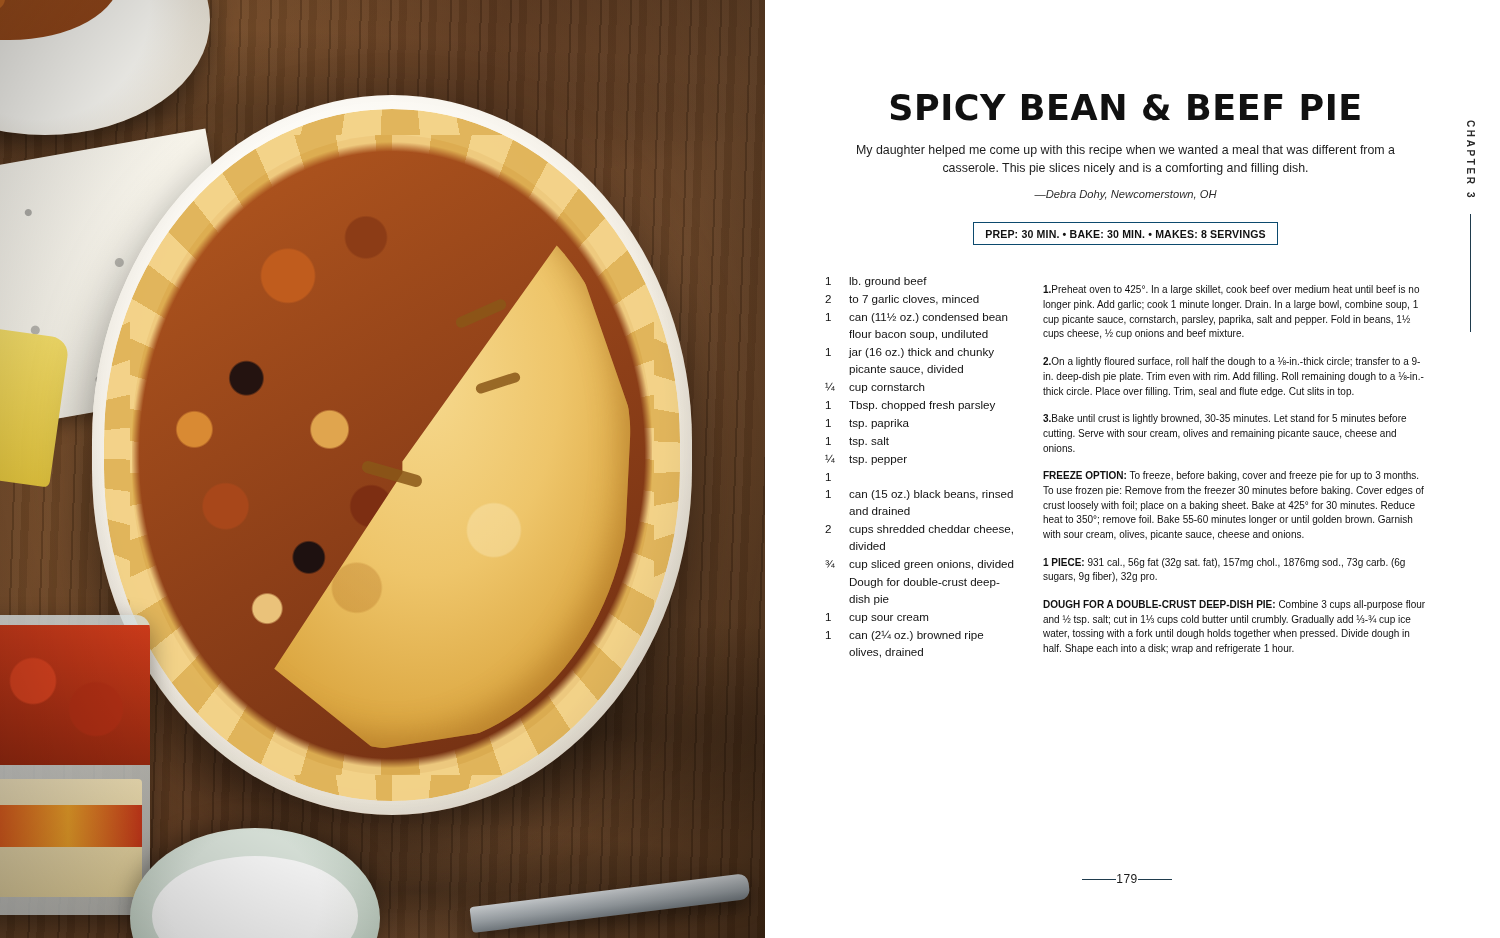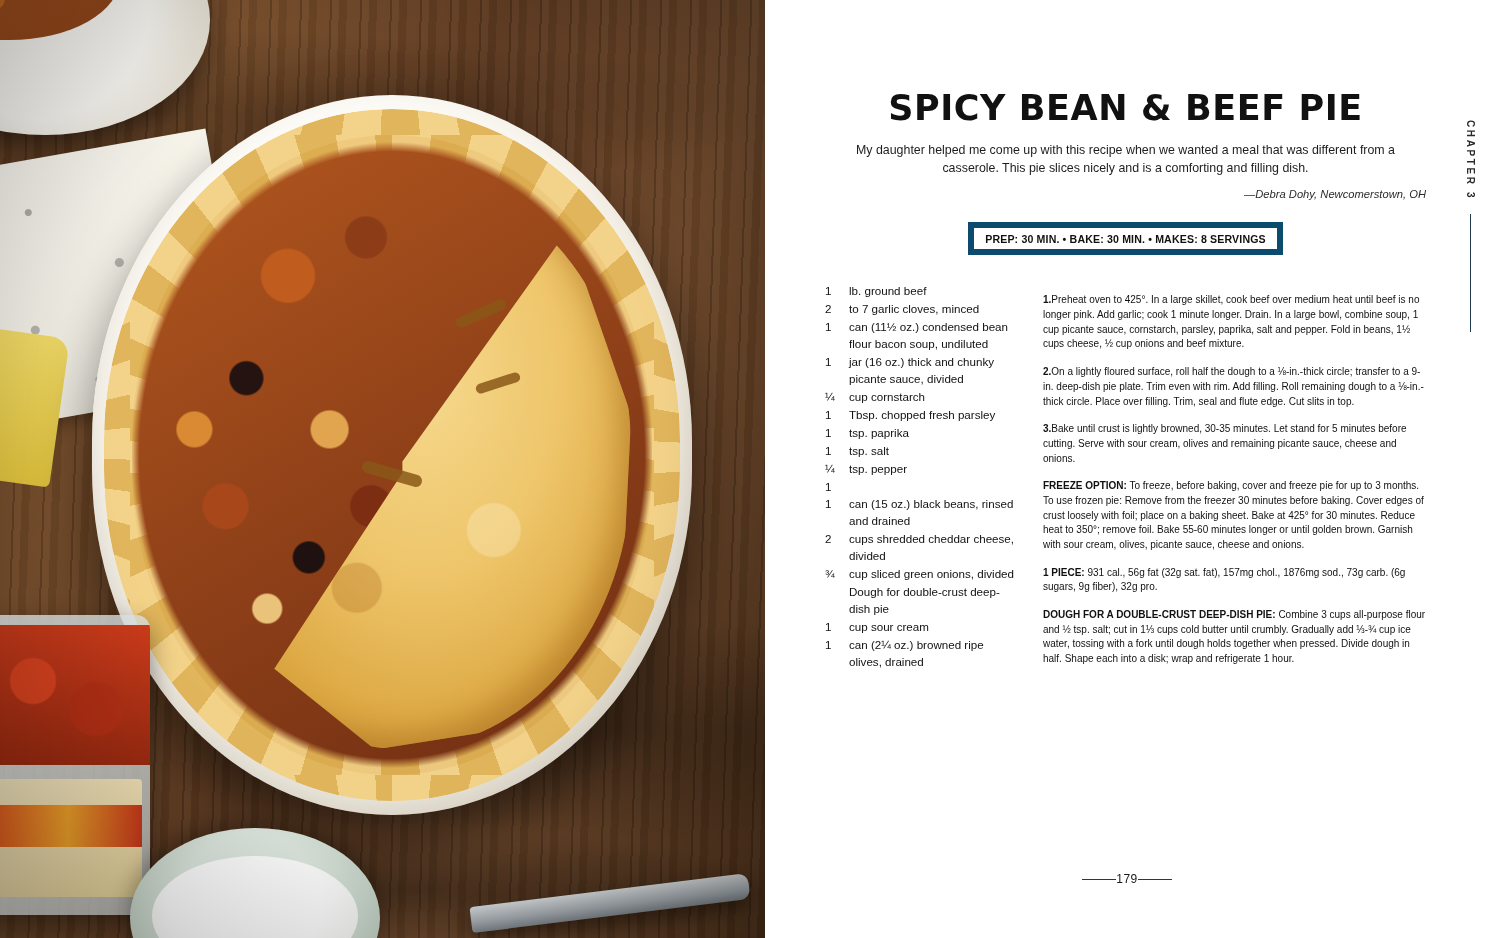--- a/index.html
+++ b/index.html
@@ -232,31 +232,31 @@
   .recipe-intro {
     font-size: 12.4px;
     line-height: 1.42;
     text-align: center;
     color: #1d1d1d;
     margin: 0 18px 7px 18px;
   }
   .recipe-attrib {
     font-size: 11.2px;
     font-style: italic;
-    text-align: right;
+    text-align: center;
     color: #2a2a2a;
     margin-bottom: 22px;
   }
   .meta-bar {
     display: flex;
     justify-content: center;
     margin-bottom: 28px;
   }
   .meta-box {
-    border: 6px solid #0c4a6e;
+    border: 1px solid #0c4a6e;
     padding: 5px 11px 4px 11px;
     font-size: 10.6px;
     font-weight: bold;
     letter-spacing: 0.15px;
     color: #111;
     white-space: nowrap;
   }
   .cols {
     display: flex;
     gap: 26px;

